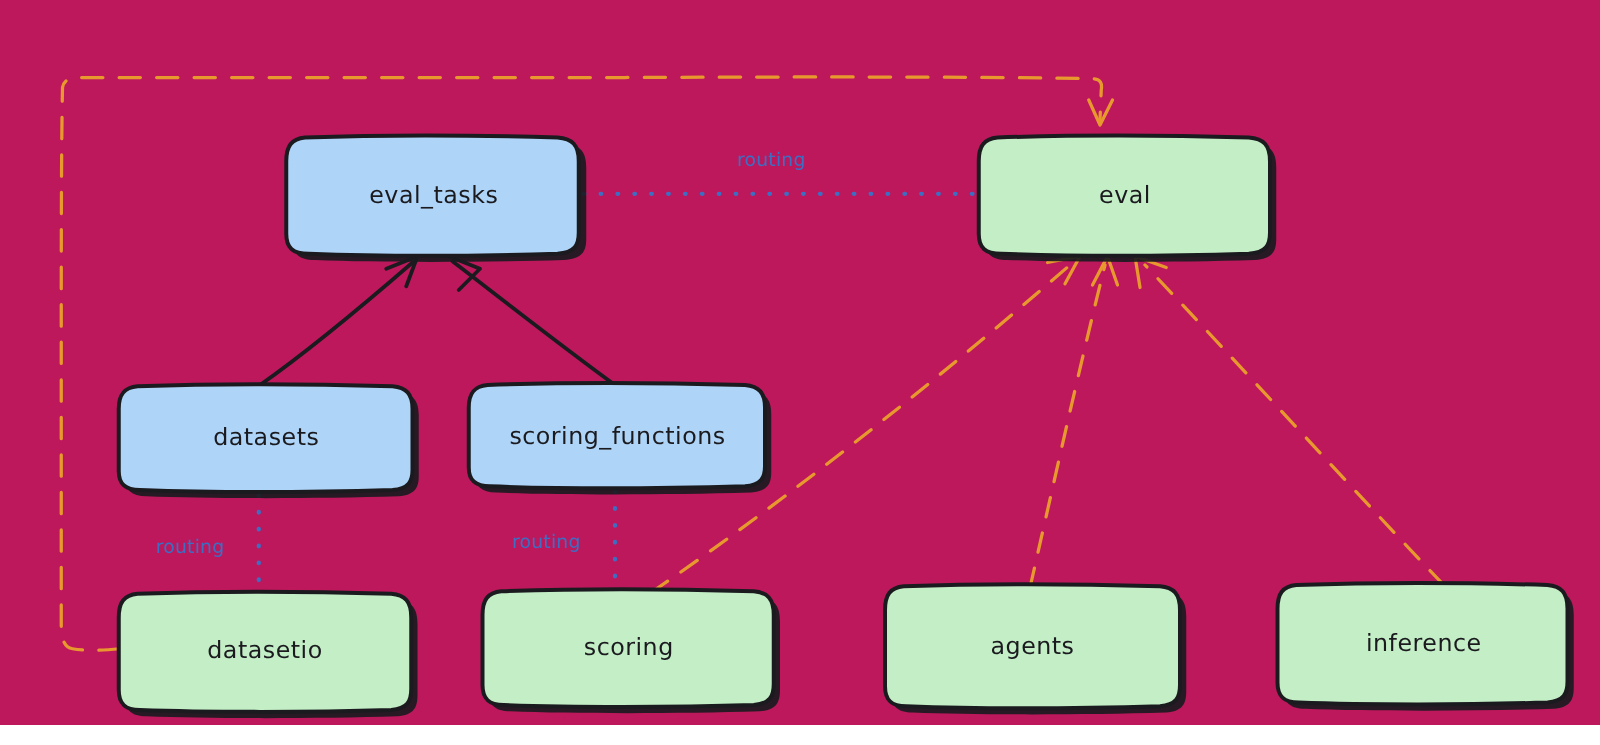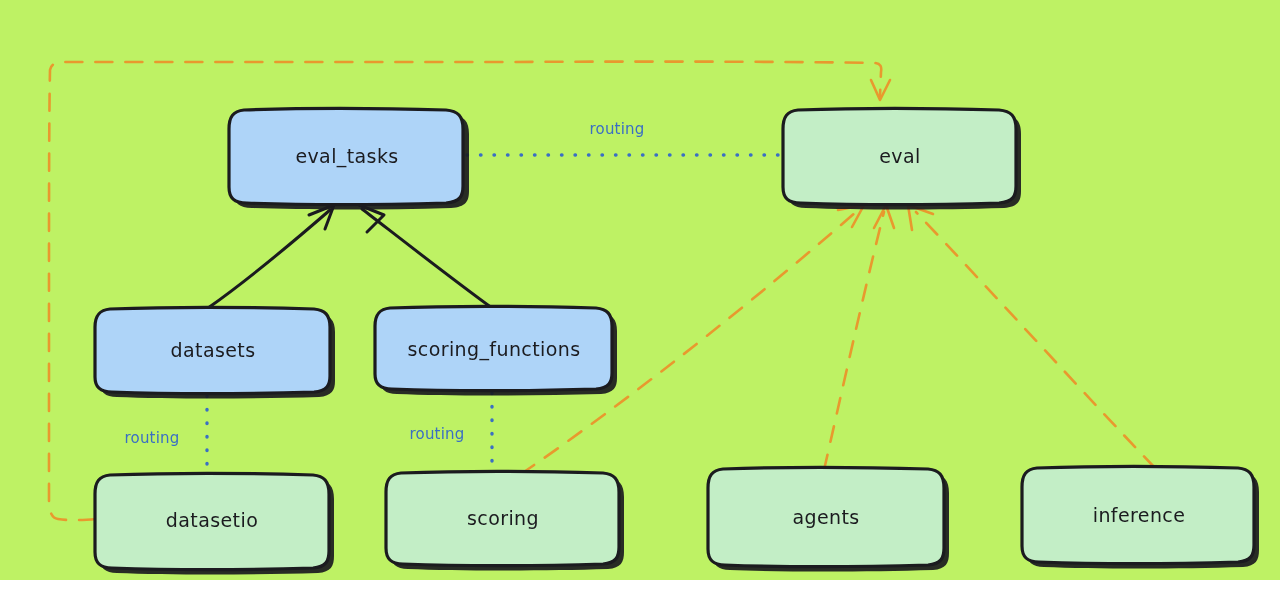--- a/index.html
+++ b/index.html
@@ -10,21 +10,21 @@
   body {
     width: 1280px;
     height: 596px;
     overflow: hidden;
     font-family: "DejaVu Sans", sans-serif;
   }
   #diagram-root {
     position: relative;
     width: 1280px;
     height: 580px;
-    background: #bef264;
+    background: #be185d;
   }
   #diagram-svg {
     position: absolute;
     left: 0;
     top: 0;
     width: 1280px;
     height: 596px;
     display: block;
   }
   .node-label {

